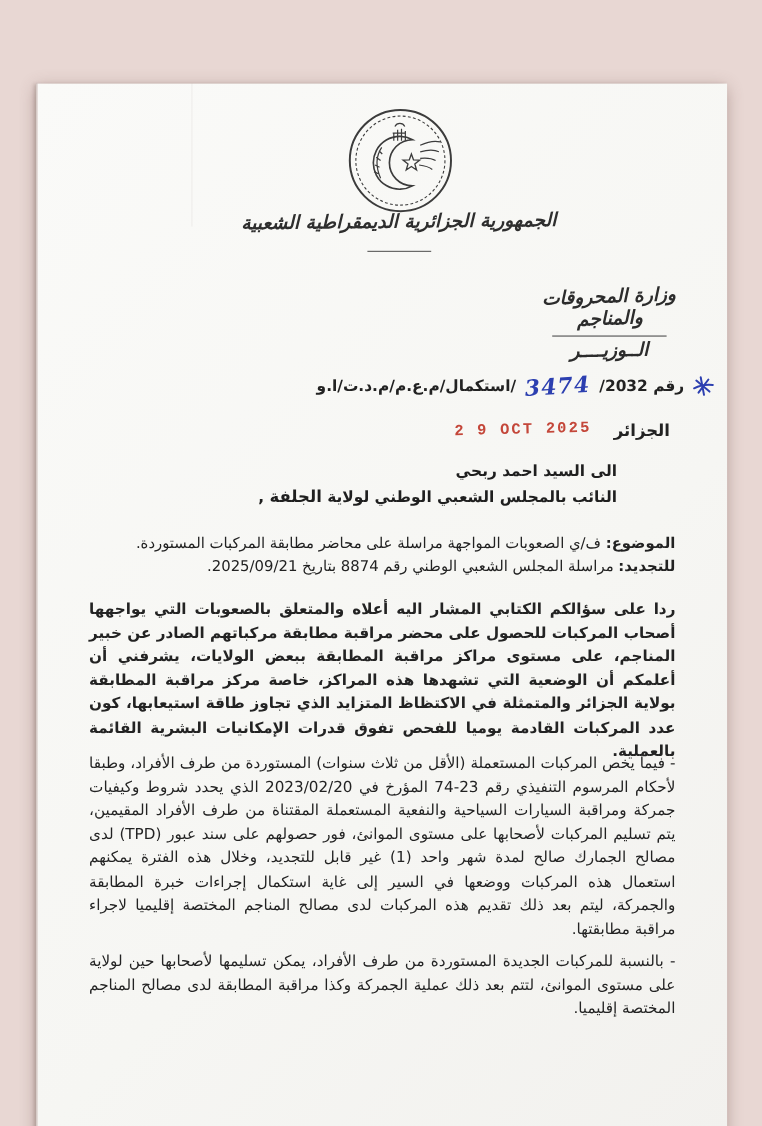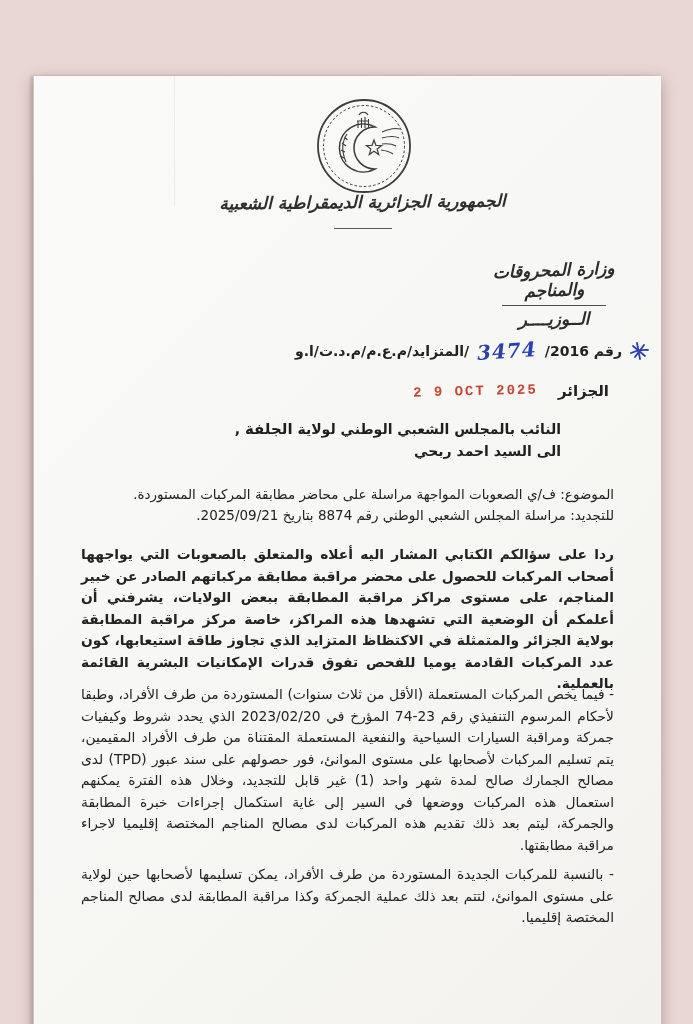--- a/index.html
+++ b/index.html
@@ -68,21 +68,21 @@
     direction:rtl;text-align:right;
     font-size:14px;font-weight:700;color:#1f1f1f;line-height:22px;
   }
   .wilaya{font-weight:800;font-size:15px;}
   
   .subject-block{
     position:absolute;top:408px;right:47px;left:47px;
     direction:rtl;text-align:right;
     font-size:13.5px;color:#222;line-height:21px;
   }
-  .subject-block .label{font-weight:400;}
+  .subject-block .label{font-weight:700;}
   .ref-text{margin-right:0;}
   
   .para{
     position:absolute;right:47px;left:47px;margin:0;
     direction:rtl;text-align:justify;
     font-size:13.8px;color:#232323;line-height:21.5px;
   }
   .p1{top:468px;font-weight:bold;}
   .p2{top:608px;}
   .p3{top:788px;}
@@ -117,33 +117,33 @@
 
   <div class="ref-line">
     <span class="star-mark">
       <svg viewBox="0 0 24 24" stroke="#2c3fb0" stroke-width="1.8" fill="none" stroke-linecap="round">
         <path d="M4 14 Q 12 10 21 11"></path>
         <path d="M10 4 L 13 20"></path>
         <path d="M6 7 L 18 17"></path>
         <path d="M17 6 L 8 18"></path>
       </svg>
     </span>
-    <span>رقم 2016/</span>
+    <span>رقم 2032/</span>
     <span class="hand-number">3474</span>
-    <span>/المتزايد/م.ع.م/م.د.ت/ا.و</span>
+    <span>/استكمال/م.ع.م/م.د.ت/ا.و</span>
   </div>
 
   <div class="city-date">
     <span class="city">الجزائر</span>
     <span class="stamp">2 9 OCT 2025</span>
   </div>
 
   <div class="addressee">
+    <div>الى السيد احمد ربحي</div>
     <div><span>النائب بالمجلس الشعبي الوطني لولاية </span><span class="wilaya">الجلفة</span><span> ,</span></div>
-    <div>الى السيد احمد ربحي</div>
   </div>
 
   <div class="subject-block">
     <div>
       <span class="label">الموضوع:</span>
       <span>ف/ي الصعوبات المواجهة مراسلة على محاضر مطابقة المركبات المستوردة.</span>
     </div>
     <div>
       <span class="label">للتجديد:</span>
       <span class="ref-text">مراسلة المجلس الشعبي الوطني رقم 8874 بتاريخ 2025/09/21.</span>

